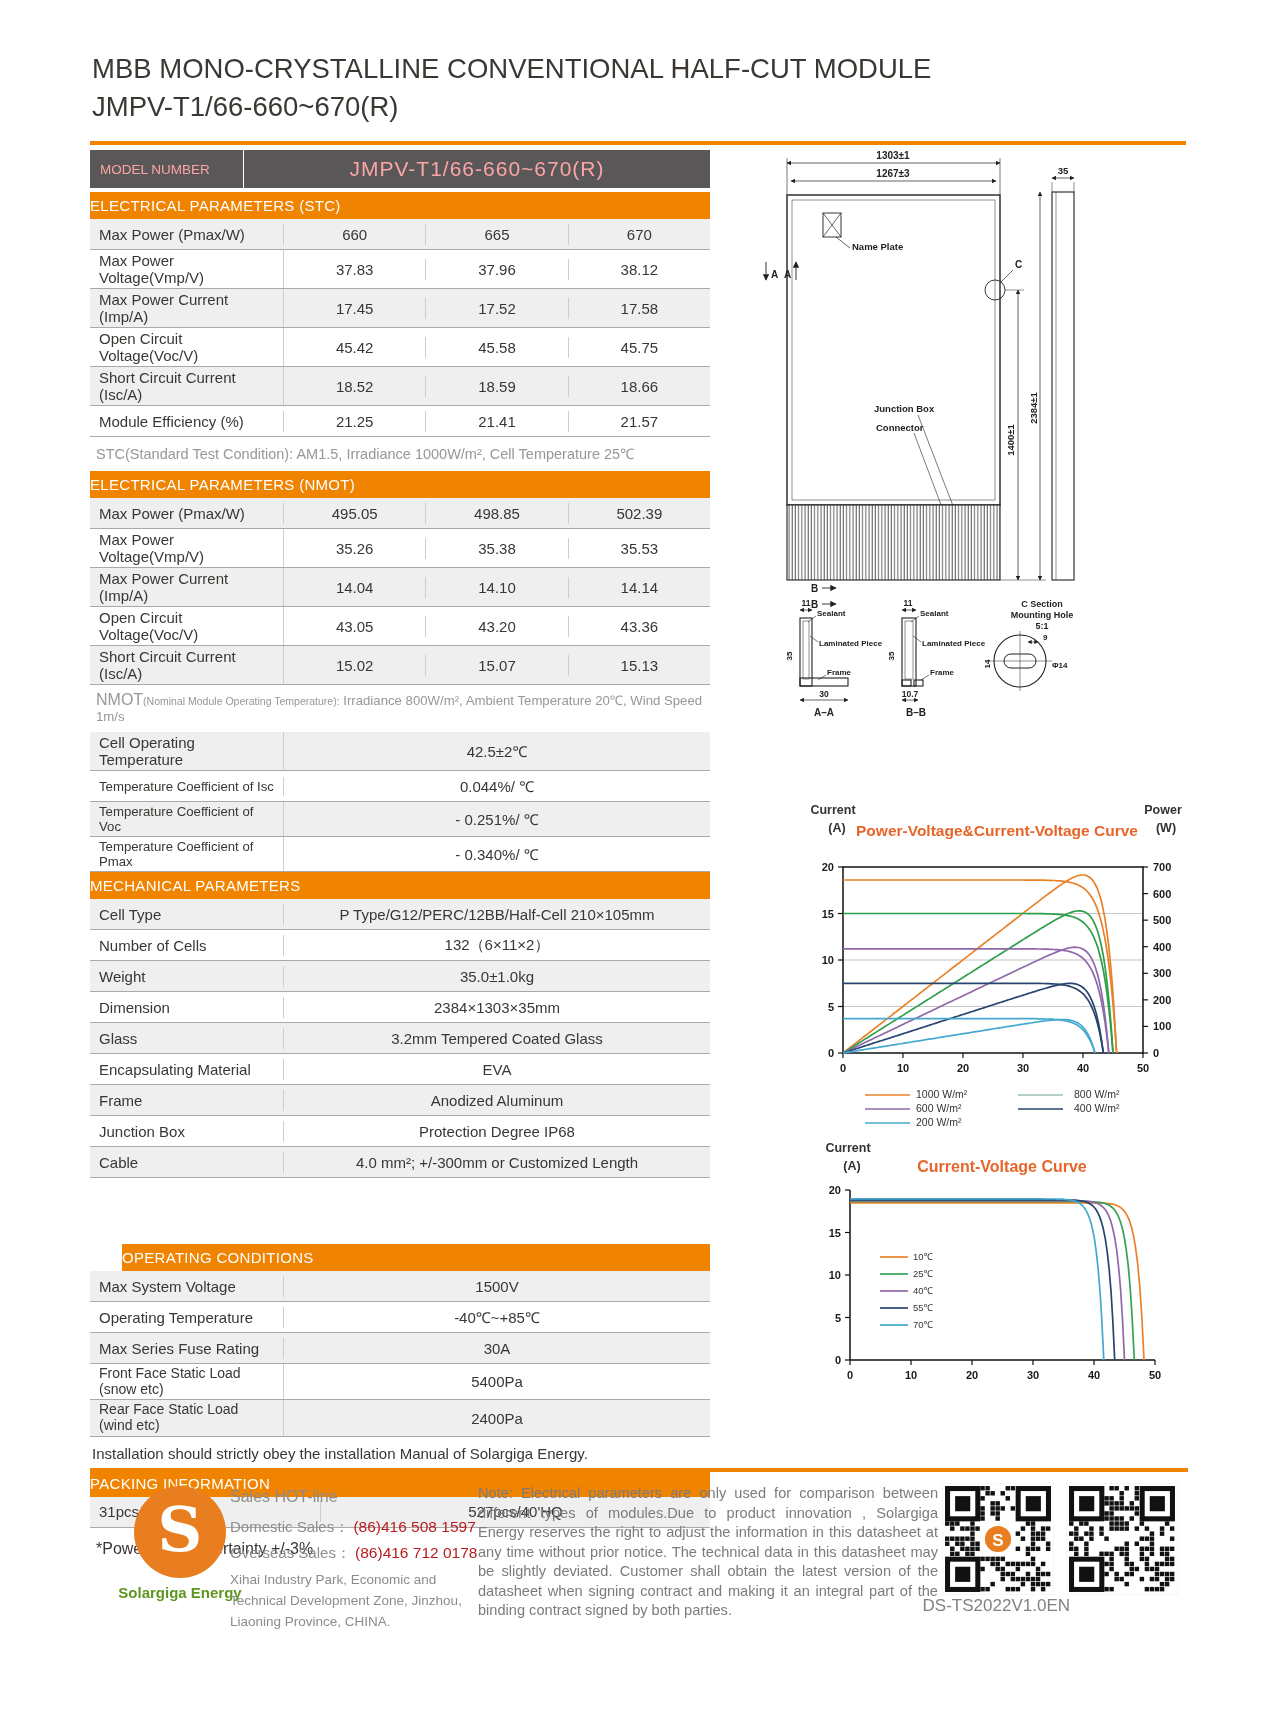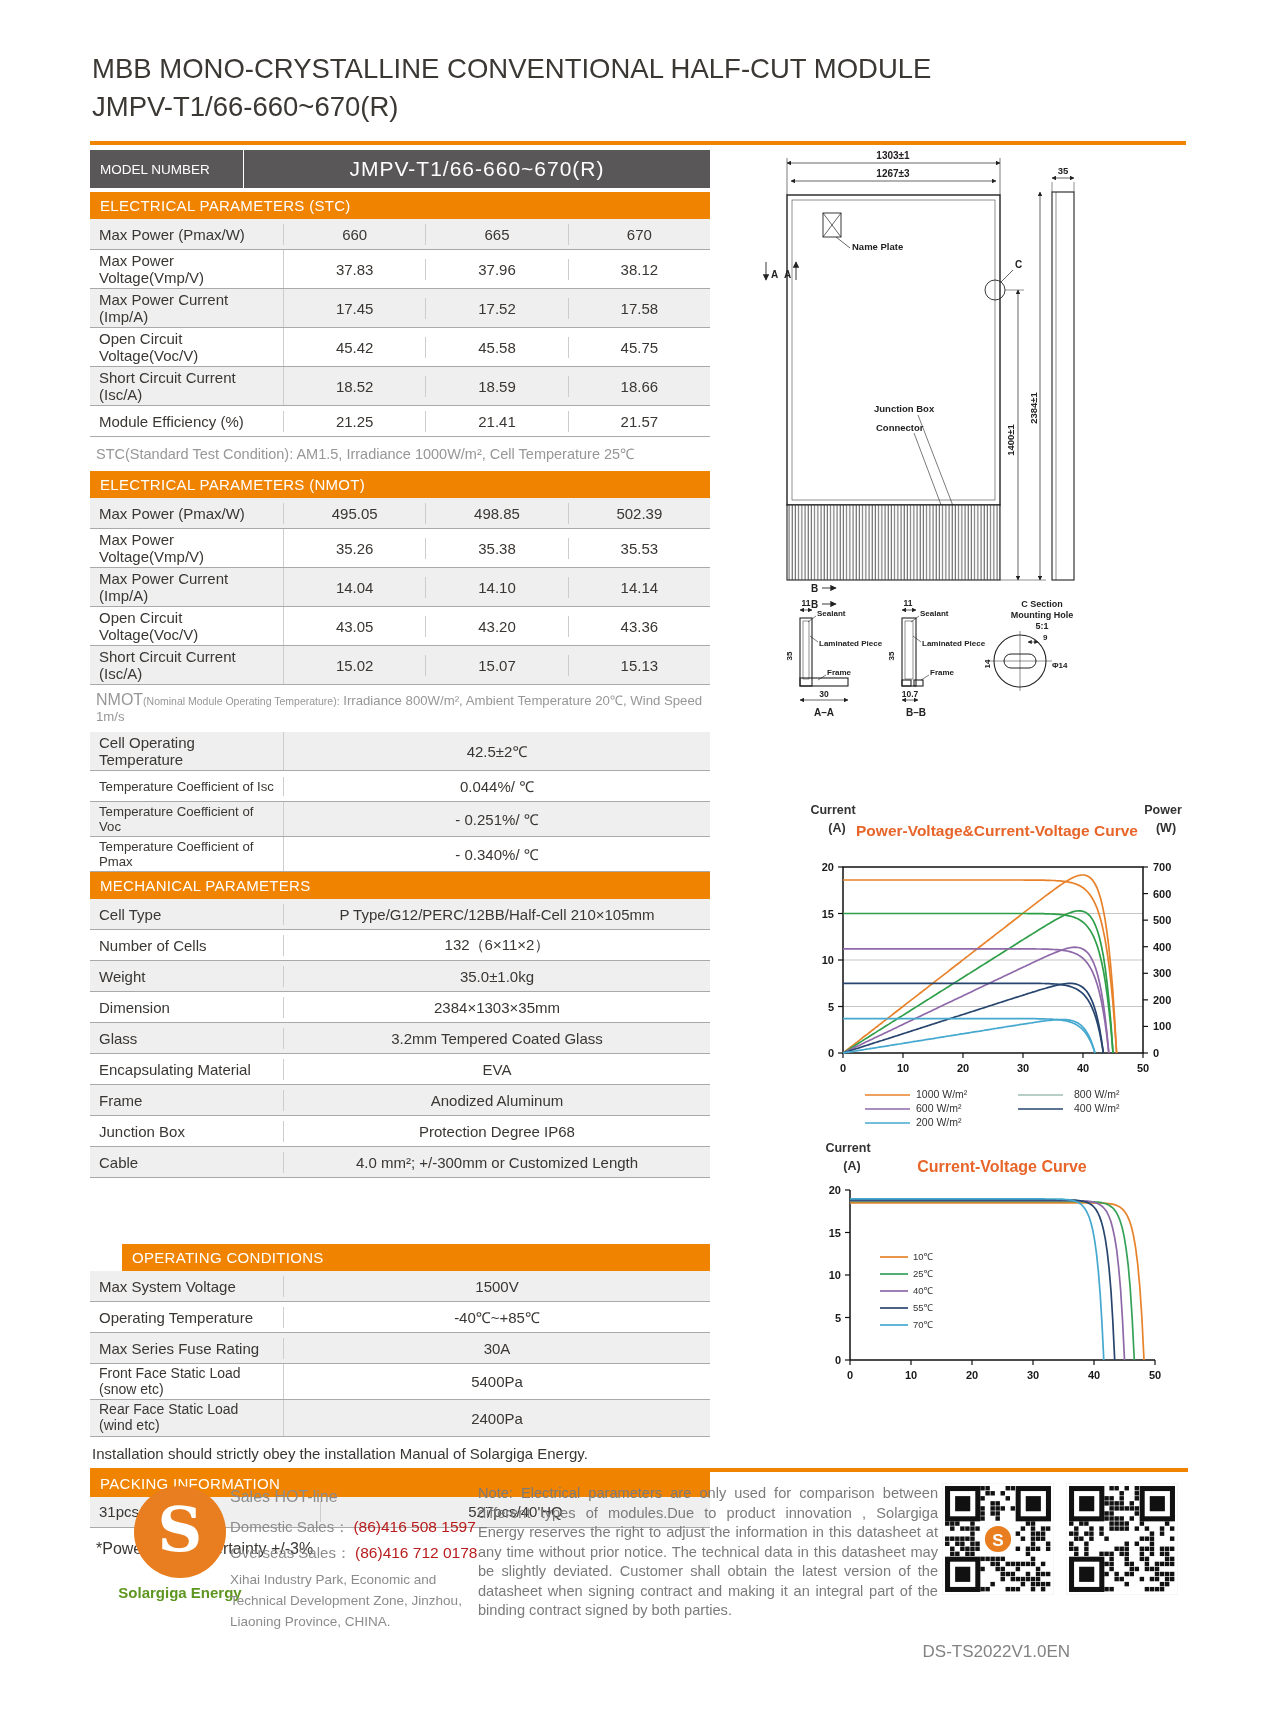--- a/index.html
+++ b/index.html
@@ -4,24 +4,24 @@
 <style>
   html,body{margin:0;padding:0;}
   body{width:1276px;height:1719px;position:relative;background:#ffffff;
        font-family:"Liberation Sans",sans-serif;color:#3a3633;overflow:hidden;}
   .abs{position:absolute;}
   
   .page-title{left:92px;top:50px;width:1000px;font-size:27.5px;font-weight:normal;color:#3b3733;line-height:1.38;}
   .title-rule{left:90px;top:141px;width:1096px;height:4px;background:#F08300;}
   
   .left-col{left:90px;top:150px;width:620px;}
-  .model-bar{display:flex;height:38px;background:#595757;color:#ffffff;align-items:stretch;margin-bottom:4px;}
+  .model-bar{display:flex;height:38px;background:#595757;color:#fca5a5;align-items:stretch;margin-bottom:4px;}
   .model-label{width:143px;display:flex;align-items:center;padding-left:10px;font-size:13.5px;border-right:1px solid #fff;}
   .model-value{flex:1;display:flex;align-items:center;justify-content:center;font-size:21px;letter-spacing:1px;}
-  .sec-header{height:27px;line-height:27px;background:#F08300;color:#fff;font-size:15px;padding-left:10px;letter-spacing:.3px;}
+  .sec-header{height:27px;line-height:27px;background:#F08300;color:#fff;font-size:15px;letter-spacing:.3px;}
   .ptable{width:100%;}
   .ptable .tr{display:flex;min-height:30px;border-bottom:1px solid #a9a9a9;background:#fff;align-items:center;}
   .ptable .tr:nth-child(odd){background:#efefef;}
   .ptable .td{display:flex;align-items:center;justify-content:center;padding:2px 6px;border-right:1px solid #cdcdcd;font-size:15px;}
   .ptable .tr .td:last-child{border-right:none;}
   .ptable .td.label{width:178px;flex:none;justify-content:flex-start;padding-left:9px;
       flex-direction:column;align-items:flex-start;justify-content:center;}
   .ptable .td.val{flex:1;}
   .ptable .tr.sm .td.label{font-size:13.2px;}
   .ptable .tr.two .td.label{font-size:14px;line-height:1.12;}
@@ -42,21 +42,21 @@
   .brand{margin-top:6px;font-size:15px;font-weight:bold;color:#5E9620;}
   .contact{left:230px;top:1488px;width:250px;}
   .contact .line{margin-bottom:7px;font-size:15px;color:#8c8c8c;}
   .contact .hot{font-size:16px;margin-bottom:12px;}
   .contact .val{color:#b91c1c;font-size:15.5px;}
   .contact .addr{font-size:13.5px;line-height:1.55;color:#8c8c8c;}
   .foot-note{left:478px;top:1484px;width:460px;font-size:14.6px;line-height:1.34;color:#7b7b7b;text-align:justify;}
   .qr{width:112px;height:112px;}
   .qr1{left:942px;top:1483px;}
   .qr2{left:1066px;top:1483px;}
-  .ds-code{left:860px;top:1642px;width:210px;text-align:right;font-size:17px;color:#828282;}
+  .ds-code{left:860px;top:1596px;width:210px;text-align:right;font-size:17px;color:#828282;}
   svg text{font-family:"Liberation Sans",sans-serif;}
 </style>
 </head>
 <body>
 
 <div>
 
   <div class="abs page-title">
     <div>MBB MONO-CRYSTALLINE CONVENTIONAL HALF-CUT MODULE</div>
     <div>JMPV-T1/66-660~670(R)</div>

